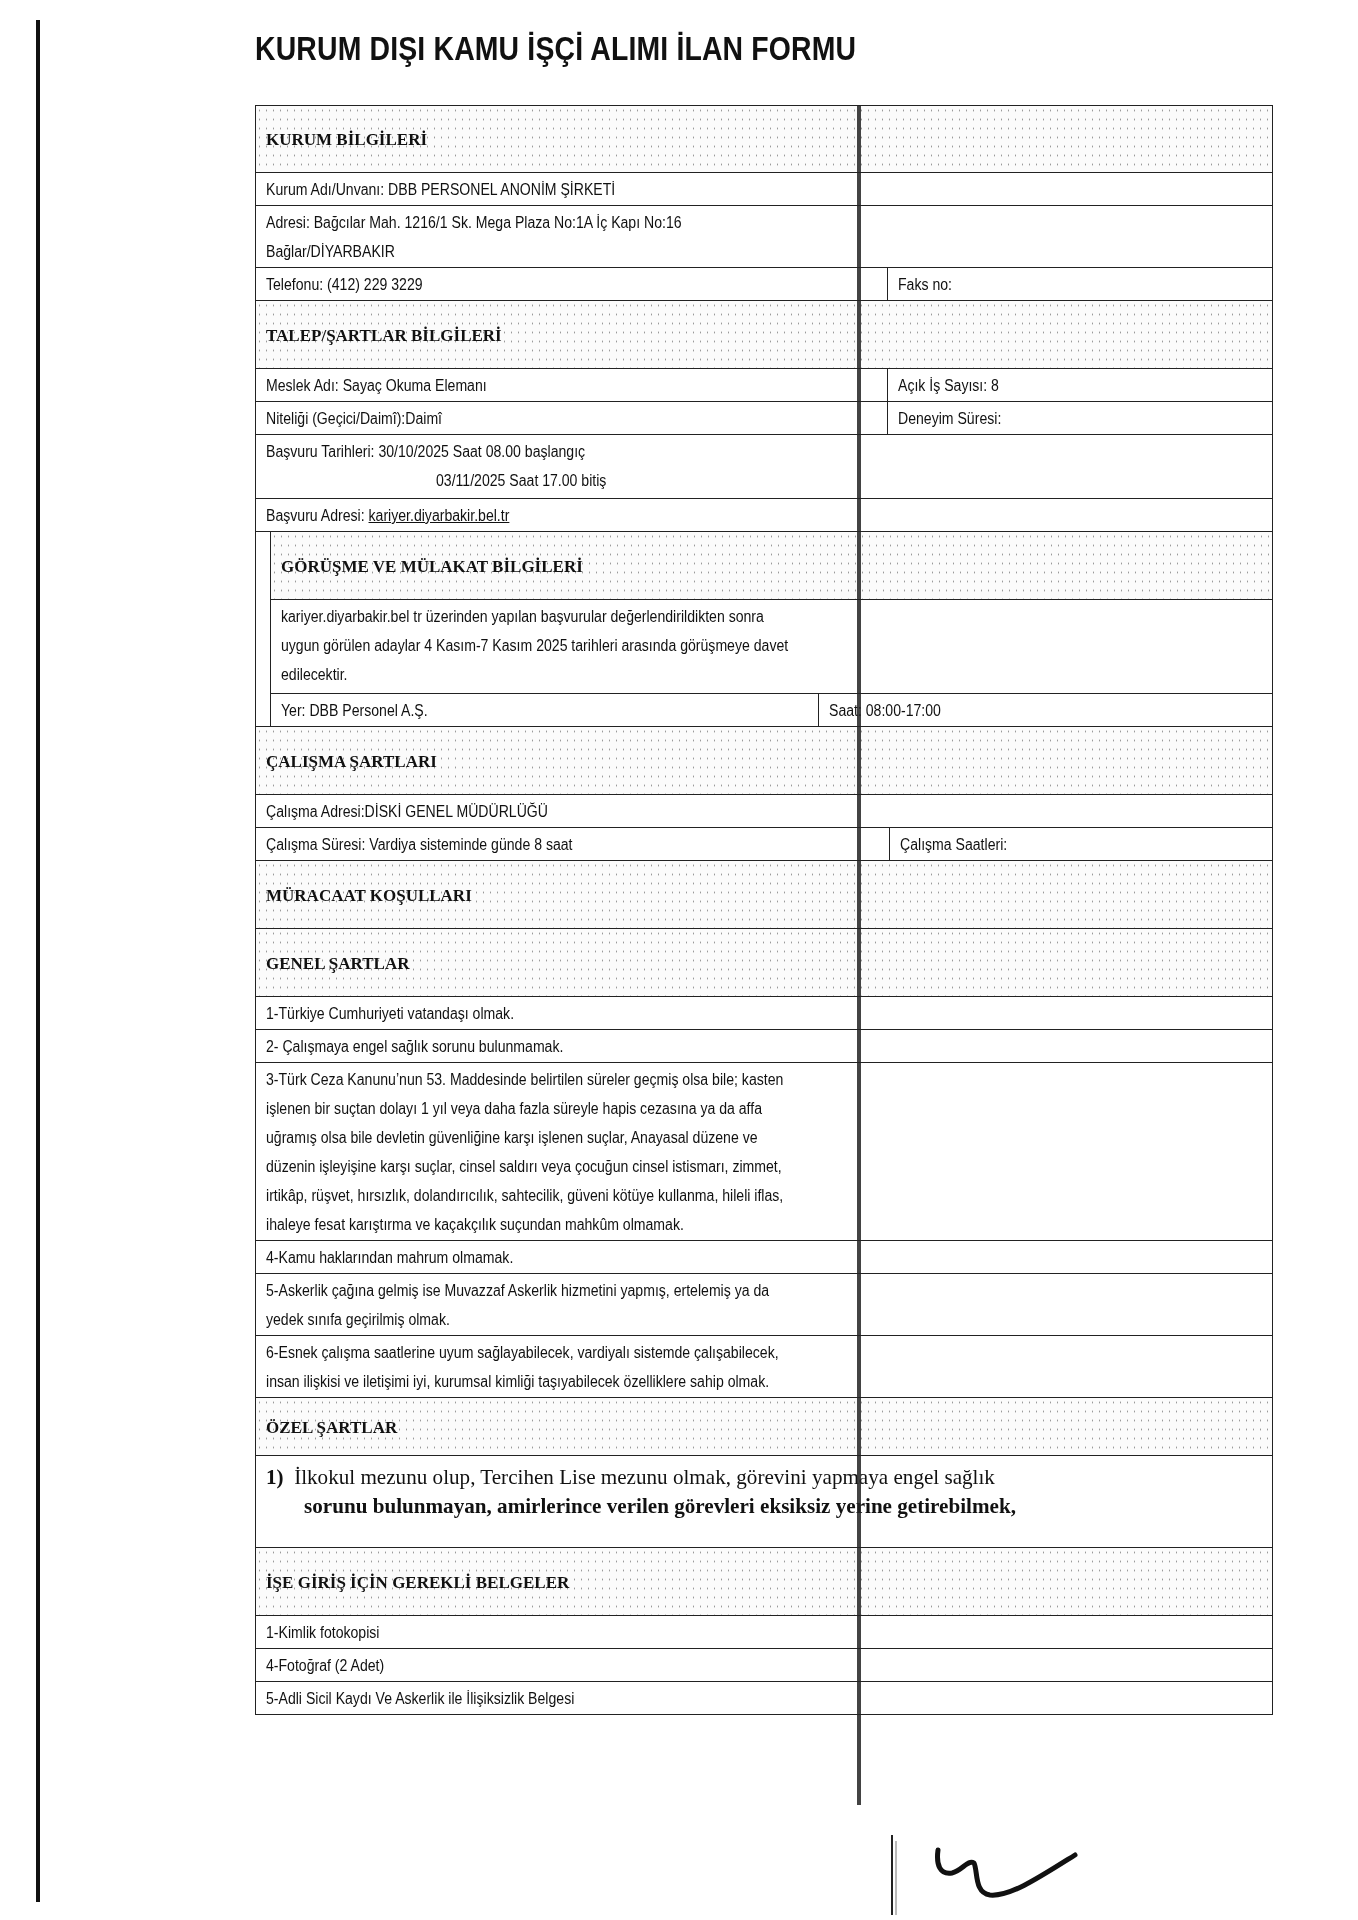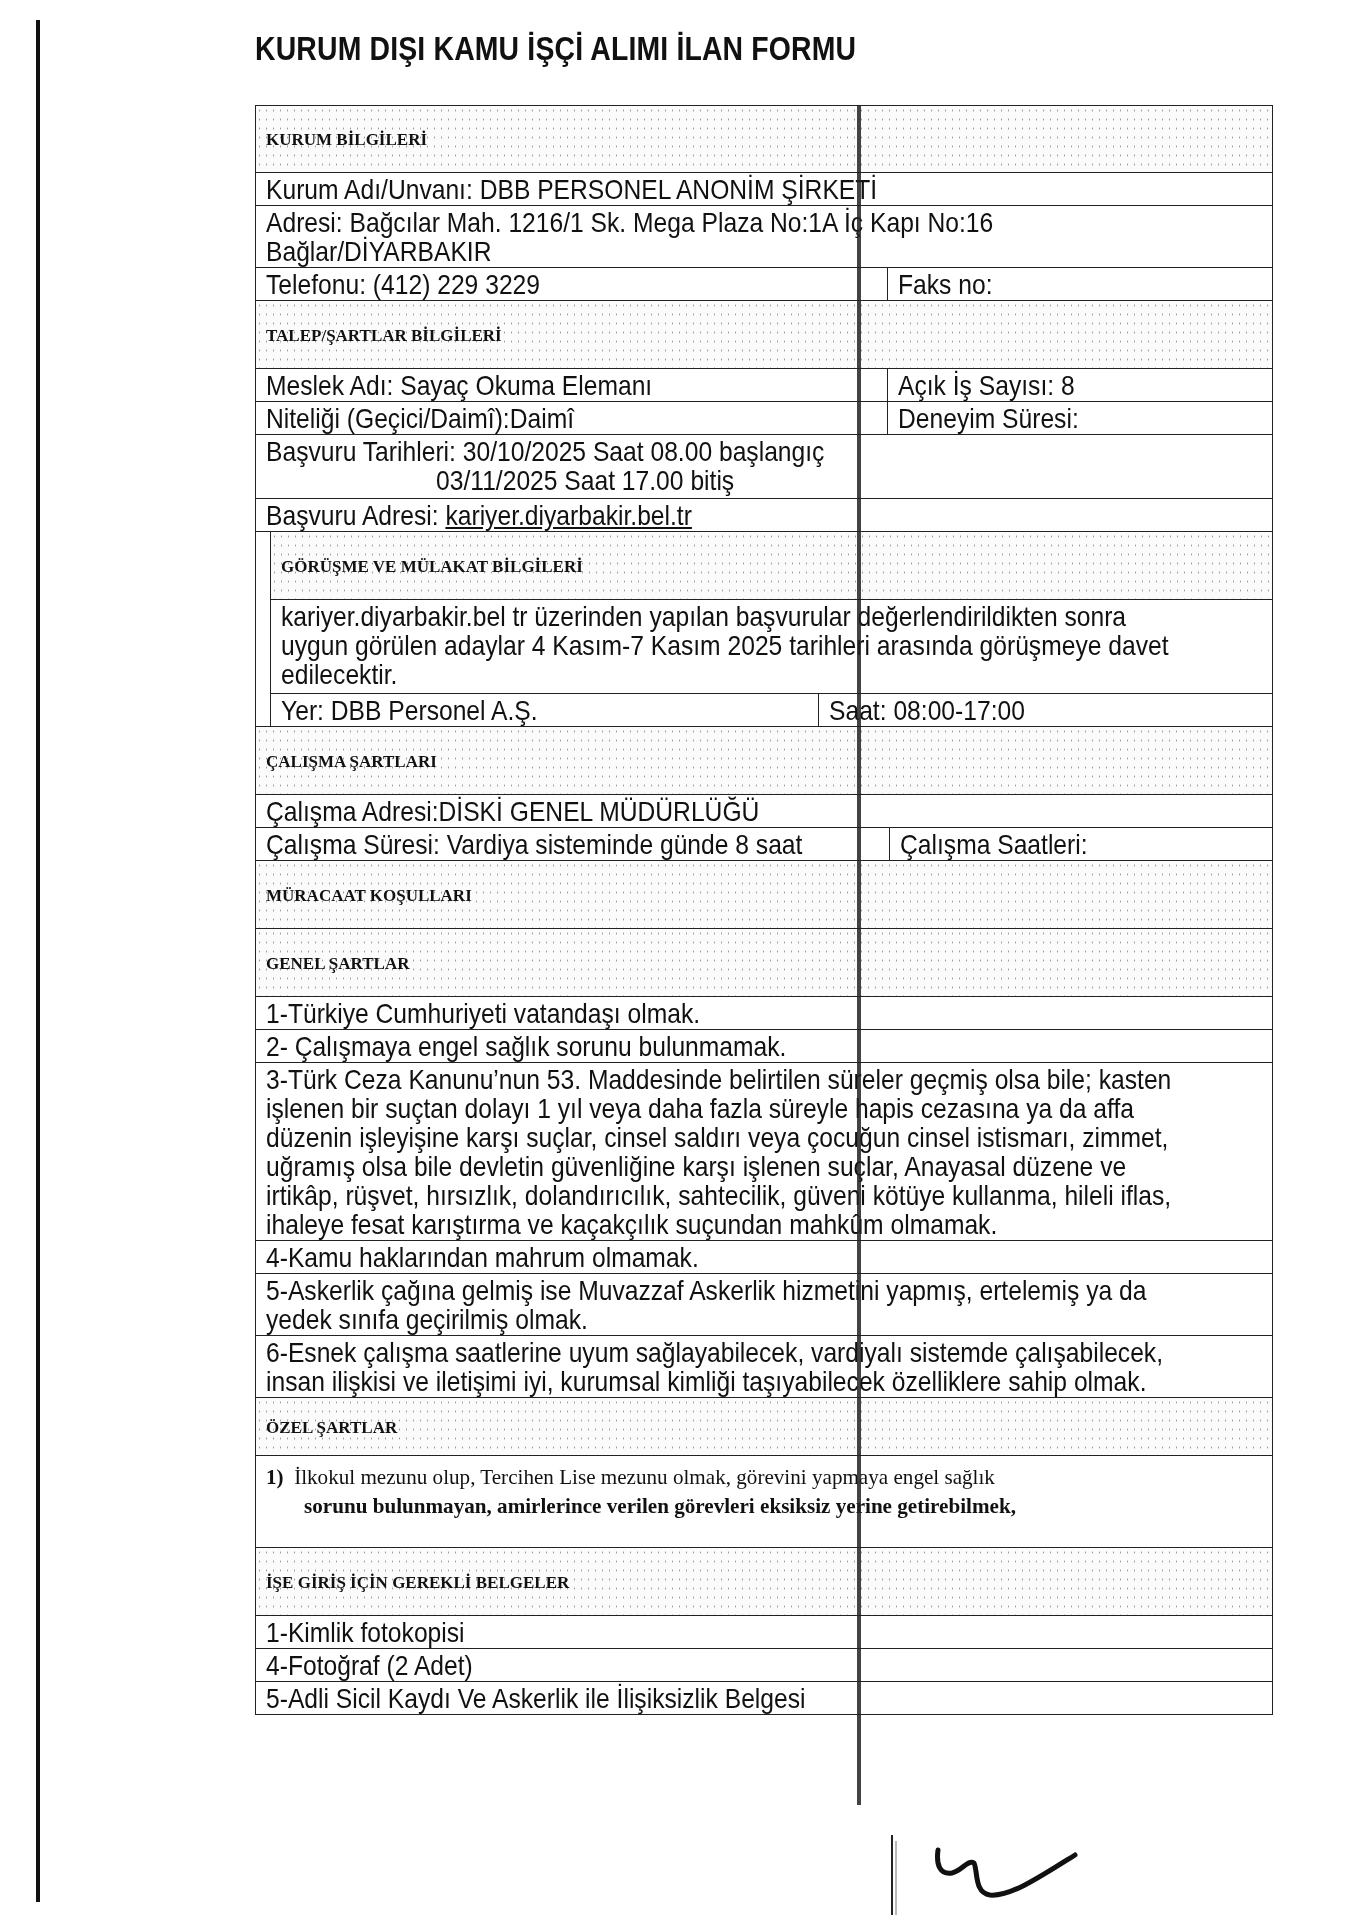--- a/index.html
+++ b/index.html
@@ -13,21 +13,21 @@
   .title {
     position: absolute; left: 255px; top: 30px; font-size: 33px; font-weight: bold;
     letter-spacing: 0.2px; font-family: "Liberation Sans Narrow", "Liberation Sans", sans-serif;
     transform: scaleX(0.86); transform-origin: left center; white-space: nowrap;
   }
   .form {
     position: absolute; left: 255px; top: 105px; width: 1018px;
   }
   .row {
     position: relative; border-left: 1.5px solid #222; border-right: 1.5px solid #222;
-    border-bottom: 1.5px solid #222; box-sizing: border-box; font-size: 28px; line-height: 29px;
+    border-bottom: 1.5px solid #222; box-sizing: border-box; font-size: 16px; line-height: 29px;
     padding: 2px 10px 1px 10px; white-space: nowrap;
     font-family: "Liberation Sans", sans-serif;
   }
   .row .t { display: inline-block; transform: scaleX(0.88); transform-origin: left center; }
   .row.first { border-top: 1.5px solid #222; }
   .head {
     height: 68px; display: flex; align-items: center; font-weight: bold; font-size: 17px;
     background-color: #fbfbfb;
     background-image:
       radial-gradient(#9a9a9a 0.6px, transparent 0.9px),
@@ -142,22 +142,22 @@
   </div>
   <div class="row">
     <span class="t">1-Türkiye Cumhuriyeti vatandaşı olmak.</span>
   </div>
   <div class="row">
     <span class="t">2- Çalışmaya engel sağlık sorunu bulunmamak.</span>
   </div>
   <div class="row multi">
     <span class="ln"><span class="t">3-Türk Ceza Kanunu’nun 53. Maddesinde belirtilen süreler geçmiş olsa bile; kasten</span></span>
     <span class="ln"><span class="t">işlenen bir suçtan dolayı 1 yıl veya daha fazla süreyle hapis cezasına ya da affa</span></span>
+    <span class="ln"><span class="t">uğramış olsa bile devletin güvenliğine karşı işlenen suçlar, Anayasal düzene ve</span></span>
     <span class="ln"><span class="t">düzenin işleyişine karşı suçlar, cinsel saldırı veya çocuğun cinsel istismarı, zimmet,</span></span>
-    <span class="ln"><span class="t">uğramış olsa bile devletin güvenliğine karşı işlenen suçlar, Anayasal düzene ve</span></span>
     <span class="ln"><span class="t">irtikâp, rüşvet, hırsızlık, dolandırıcılık, sahtecilik, güveni kötüye kullanma, hileli iflas,</span></span>
     <span class="ln"><span class="t">ihaleye fesat karıştırma ve kaçakçılık suçundan mahkûm olmamak.</span></span>
   </div>
   <div class="row">
     <span class="t">4-Kamu haklarından mahrum olmamak.</span>
   </div>
   <div class="row multi">
     <span class="ln"><span class="t">5-Askerlik çağına gelmiş ise Muvazzaf Askerlik hizmetini yapmış, ertelemiş ya da</span></span>
     <span class="ln"><span class="t">yedek sınıfa geçirilmiş olmak.</span></span>
   </div>

